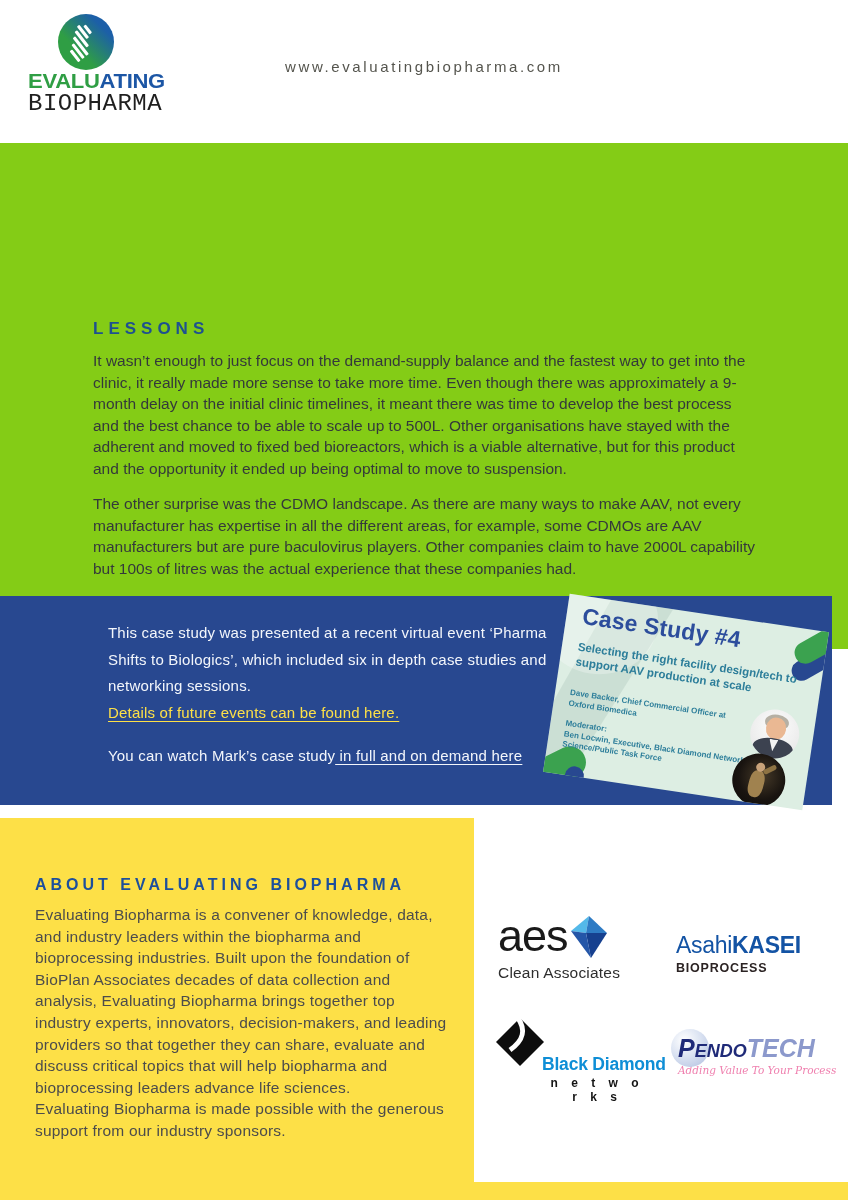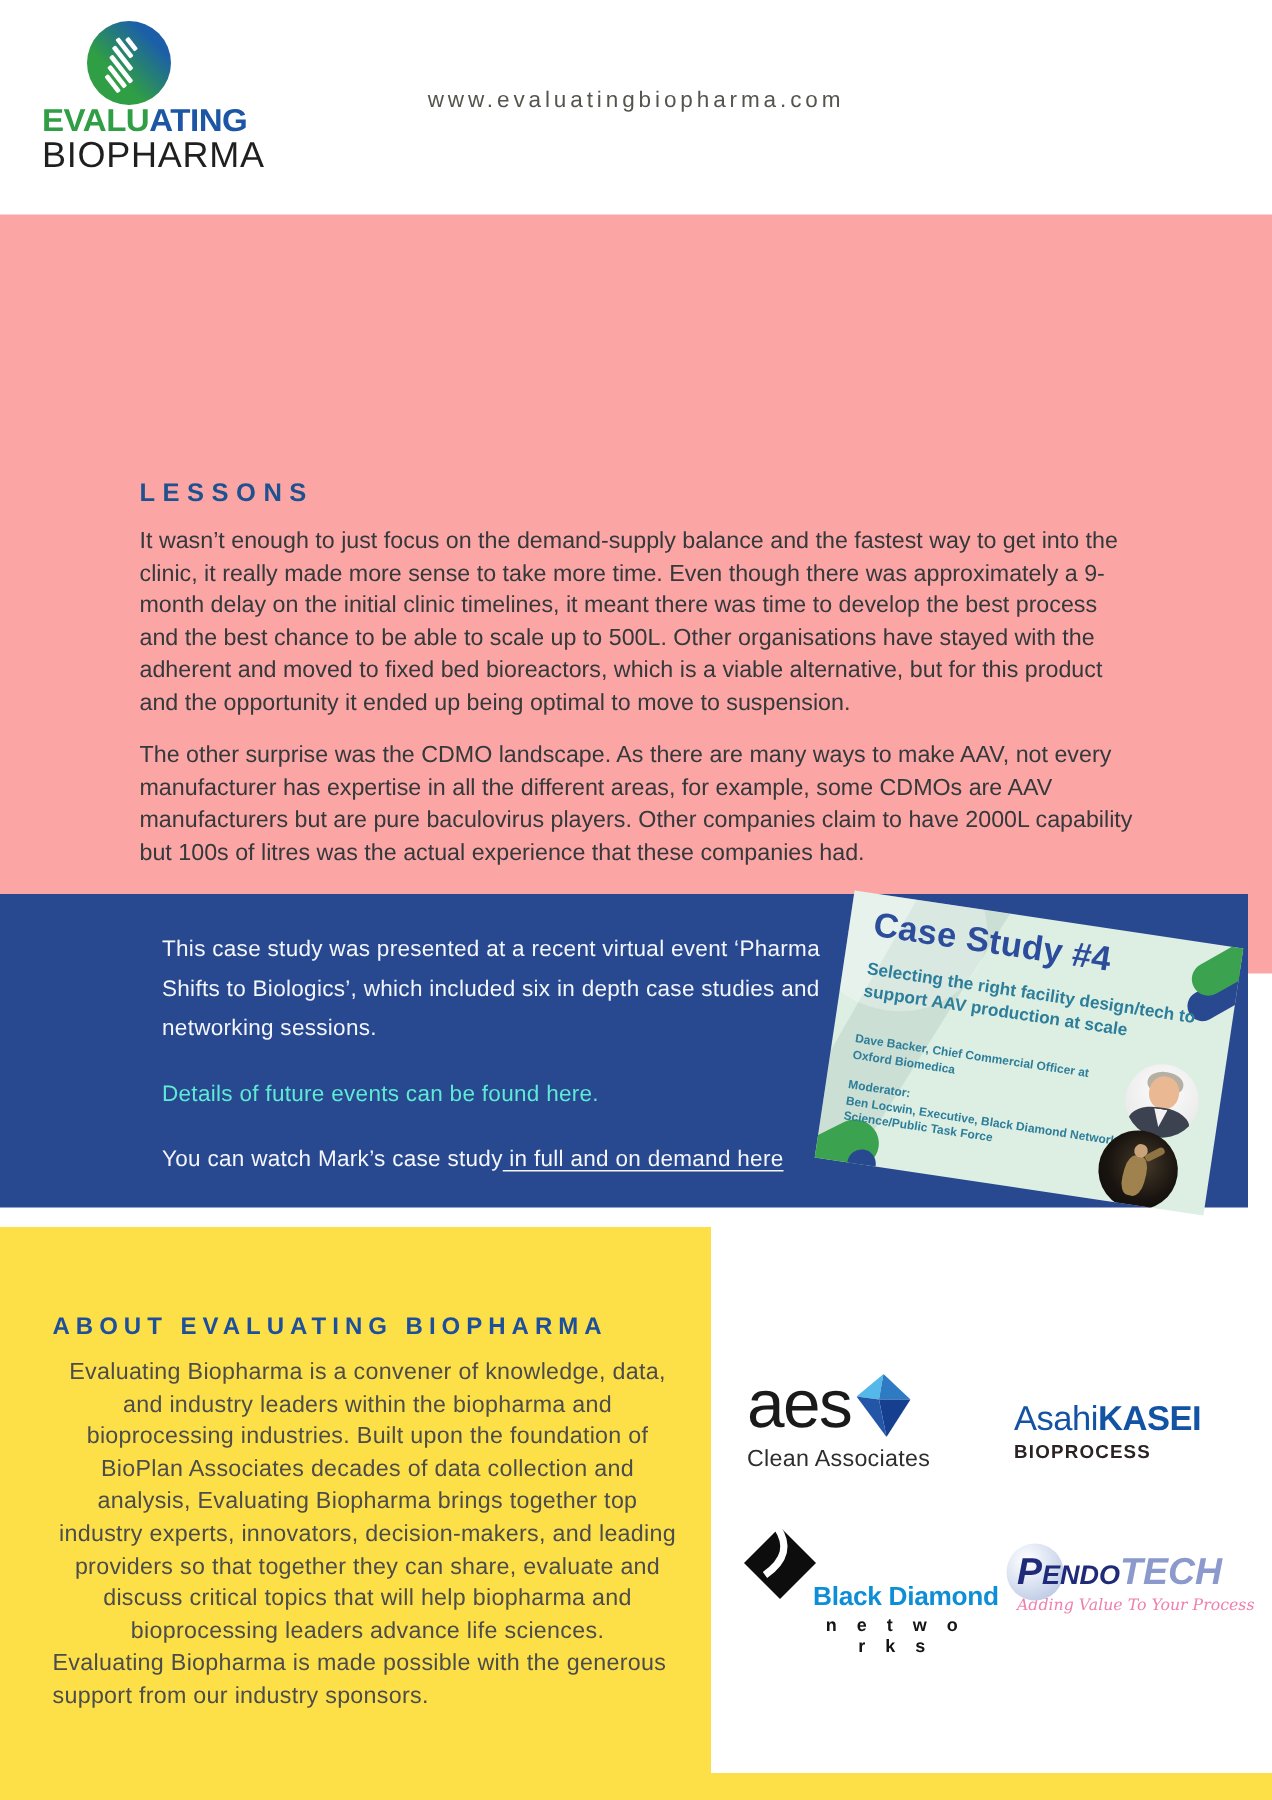--- a/index.html
+++ b/index.html
@@ -6,33 +6,33 @@
   body { background:#ffffff; font-family:"Liberation Sans", sans-serif; }
   .page { position:relative; width:848px; height:1200px; background:#ffffff; overflow:hidden; }
 
   
   .header { position:absolute; left:0; top:0; width:848px; height:143px; background:#ffffff; }
   .logo-block { position:absolute; left:28px; top:14px; width:180px; text-align:left; }
   .logo-circle { margin-left:30px; width:56px; height:56px; display:block; }
   .logo-word1 { font-size:21px; font-weight:800; letter-spacing:-0.3px; line-height:1; display:block; transform:scaleX(1.05); transform-origin:left; }
   .logo-evalu { color:#2f9e44; }
   .logo-ating { color:#1c56a5; }
-  .logo-word2 { font-family:Liberation Sans, sans-serif; font-size:24px; color:#1f1f1f; letter-spacing:0.5px; line-height:1.05; display:block; }
+  .logo-word2 { font-family:Liberation Mono, monospace; font-size:24px; color:#1f1f1f; letter-spacing:0.5px; line-height:1.05; display:block; }
   .site-url { position:absolute; left:0; right:0; top:58px; text-align:center; font-size:15px; letter-spacing:2.6px; color:#55554e; }
 
   
-  .lessons { position:absolute; left:0; top:143px; width:848px; height:506px; background:#fca5a5; }
+  .lessons { position:absolute; left:0; top:143px; width:848px; height:506px; background:#84cc16; }
   .lessons-heading { position:absolute; left:93px; top:176px; font-size:17px; font-weight:700; letter-spacing:5px; color:#1e5190; }
   .lessons-p { position:absolute; left:93px; width:668px; font-size:15.5px; line-height:21.6px; color:#34393b; }
   .lp1 { top:207px; } .lp2 { top:350px; } .lp3 { top:459px; }
 
   
   .banner { position:absolute; left:0; top:596px; width:832px; height:209px; background:#284890; }
   .banner-inner { position:absolute; left:108px; top:24px; width:447px; color:#f3f6fb; font-size:15px; line-height:26.5px; letter-spacing:0.2px; }
-  .banner-link { display:inline-block; margin-top:17px; color:#5eead4; text-underline-offset:3px; cursor:pointer; }
+  .banner-link { display:inline-block; color:#fde047; text-decoration:underline; text-underline-offset:3px; cursor:pointer; }
   .banner-last { margin-top:17px; }
   .banner-last a { color:#f3f6fb; text-decoration:underline; text-underline-offset:3px; cursor:pointer; }
 
   
   .card { position:absolute; left:555px; top:612px; width:262px; height:180px; background:#ddeee3;
           transform:rotate(8.5deg); overflow:hidden; }
   .card::before { content:""; position:absolute; inset:0; background:rgba(114,152,138,0.16);
           clip-path:polygon(16% 0, 40% 0, 10% 100%, 0 100%, 0 60%); }
   .card::after { content:""; position:absolute; left:-28px; top:-34px; width:120px; height:110px; border-radius:50%;
           background:rgba(255,255,255,0.28); }
@@ -53,21 +53,21 @@
   .photo-bottom { left:188px; top:130px; width:53px; height:53px; background:radial-gradient(circle at 55% 42%, #463a28 0%, #191410 55%, #0b0908 100%); }
   .pb-head { position:absolute; left:22px; top:9px; width:9px; height:9px; border-radius:50%; background:#c9a37a; }
   .pb-body { position:absolute; left:17px; top:17px; width:15px; height:27px; border-radius:40%; background:#a0824f; transform:rotate(6deg); }
   .pb-arm { position:absolute; left:29px; top:12px; width:14px; height:5px; border-radius:3px; background:#8e7343; transform:rotate(-35deg); }
 
   
   .bottom { position:absolute; left:0; top:818px; width:848px; height:382px; background:#fde047; }
   .logo-panel { position:absolute; right:0; top:0; width:374px; height:364px; background:#ffffff; }
   .about-heading { position:absolute; left:35px; top:58px; font-size:16px; font-weight:700; letter-spacing:4px; color:#1d4f9c; }
   .about-p { position:absolute; left:35px; width:420px; font-size:15.5px; line-height:21.6px; color:#4c4c4c; letter-spacing:0.2px; }
-  .ap1 { top:86px;text-align:center; } .ap2 { top:280px; }
+  .ap1 { top:86px; } .ap2 { top:280px; }
 
   
   .sp { position:absolute; }
   .aes { left:24px; top:100px; width:150px; }
   .aes-row { display:flex; align-items:flex-start; }
   .aes-name { font-size:45px; line-height:0.82; color:#1a1a1a; letter-spacing:-1px; }
   .aes-diamond { margin-left:3px; margin-top:-2px; }
   .aes-tagline { margin-top:6px; font-size:15.5px; color:#2e2e2e; letter-spacing:0.2px; }
 
   .asahi { left:202px; top:114px; width:140px; text-align:left; }

